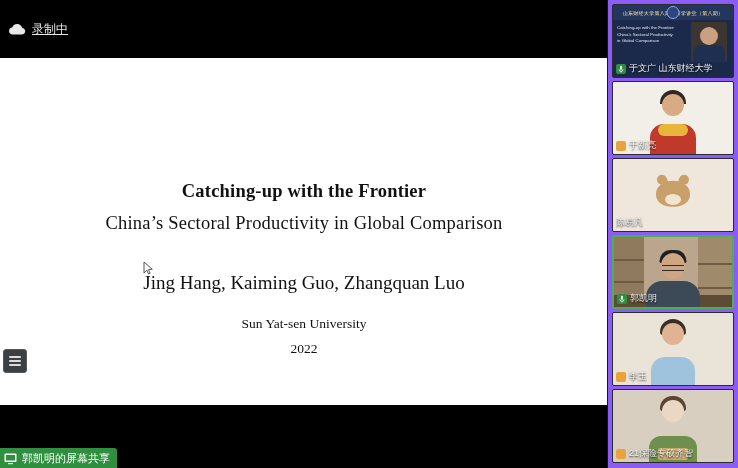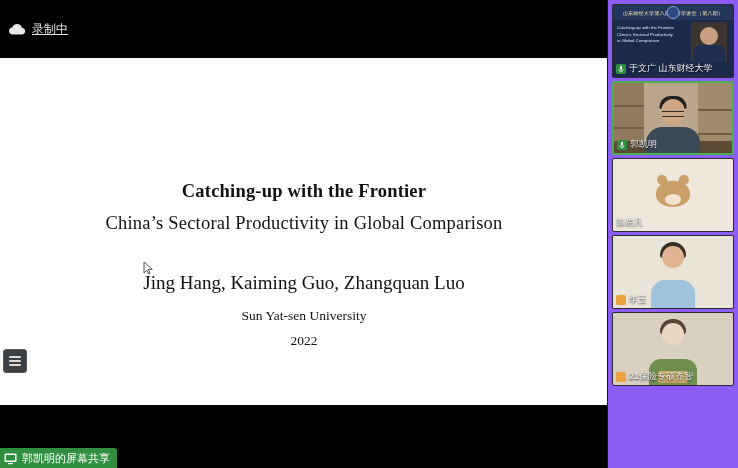--- a/index.html
+++ b/index.html
@@ -76,21 +76,21 @@
     line-height: 1.5;
     margin-top: 4px;
   }
   .slide-authors {
     font-size: 19px;
     margin-top: 31px;
     line-height: 1.45;
   }
   .slide-affil {
     font-size: 13.5px;
-    margin-top: 12px;
+    margin-top: 20px;
   }
   .slide-year {
     font-size: 13.5px;
     margin-top: 9px;
   }
 
   
   .cursor {
     position: absolute;
     left: 143px; top: 203px;
@@ -357,20 +357,42 @@
           <svg width="10" height="10" viewBox="0 0 10 10">
             <rect x="4" y="1.8" width="2" height="4" rx="1" fill="#fff"></rect>
             <path d="M3 5.3a2 2 0 0 0 4 0" fill="none" stroke="#fff" stroke-width="0.8"></path>
             <rect x="4.6" y="7" width="0.8" height="1.4" fill="#fff"></rect>
           </svg>
         </span>
         <span>于文广  山东财经大学</span>
       </div>
     </div>
 
+    <div class="tile">
+      <div class="tile-bg t2">
+        <div class="hair"></div>
+        <div class="head"></div>
+        <div class="body"></div>
+        <div class="scarf"></div>
+      </div>
+      <div class="name-badge">
+        <span class="chip-square"></span>
+        <span>于新亮</span>
+      </div>
+    </div>
+
+    <div class="tile">
+      <div class="tile-bg t3">
+        <div class="pet"></div>
+        <div class="snout"></div>
+      </div>
+      <div class="name-badge">
+        <span>陈易凡</span>
+      </div>
+    </div>
 
     <div class="tile active">
       <div class="tile-bg t4">
         <div class="shelf-l"></div>
         <div class="shelf-r"></div>
         <div class="shelf-line" style="left:0;top:22px;width:30px;"></div>
         <div class="shelf-line" style="left:0;top:44px;width:30px;"></div>
         <div class="shelf-line" style="right:0;top:26px;width:34px;"></div>
         <div class="shelf-line" style="right:0;top:50px;width:34px;"></div>
         <div class="desk"></div>
@@ -385,30 +407,20 @@
             <rect x="4" y="1.8" width="2" height="4" rx="1" fill="#fff"></rect>
             <path d="M3 5.3a2 2 0 0 0 4 0" fill="none" stroke="#fff" stroke-width="0.8"></path>
             <rect x="4.6" y="7" width="0.8" height="1.4" fill="#fff"></rect>
           </svg>
         </span>
         <span>郭凯明</span>
       </div>
     </div>
 
     <div class="tile">
-      <div class="tile-bg t3">
-        <div class="pet"></div>
-        <div class="snout"></div>
-      </div>
-      <div class="name-badge">
-        <span>陈易凡</span>
-      </div>
-    </div>
-
-    <div class="tile">
       <div class="tile-bg t5">
         <div class="hair"></div>
         <div class="head"></div>
         <div class="body"></div>
       </div>
       <div class="name-badge">
         <span class="chip-square"></span>
         <span>李玉</span>
       </div>
     </div>

